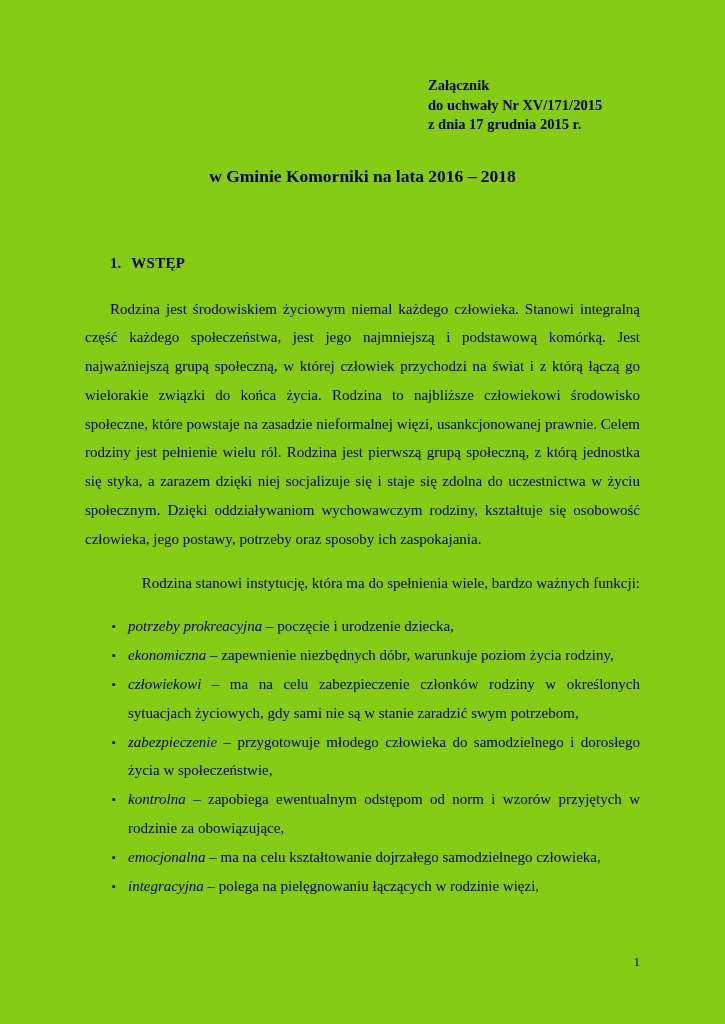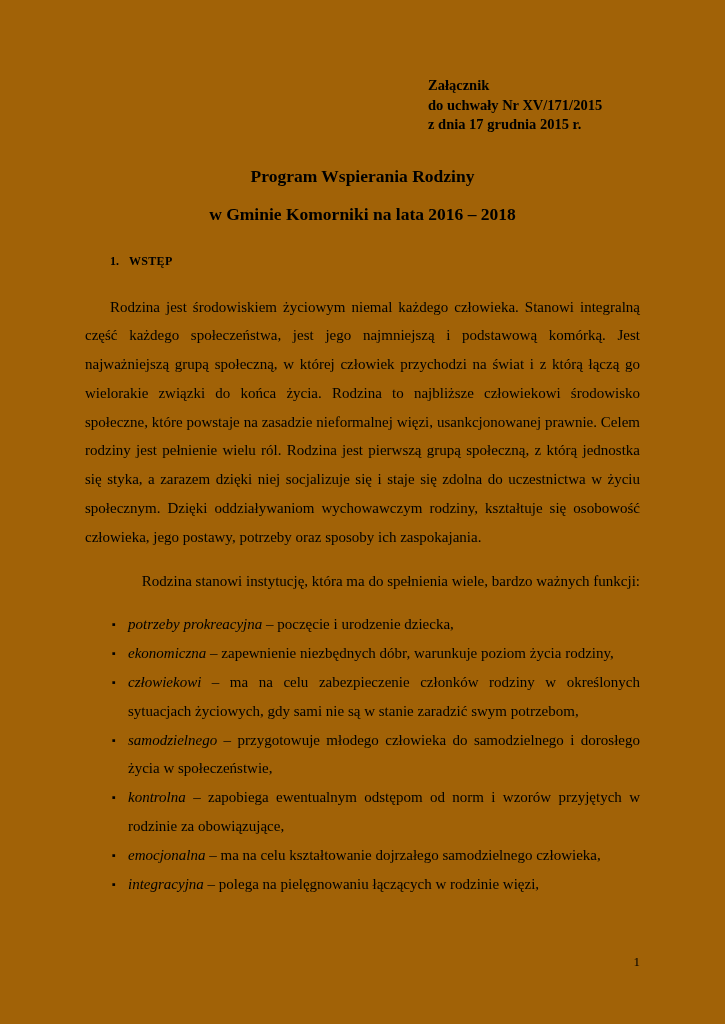--- a/index.html
+++ b/index.html
@@ -4,21 +4,21 @@
 <style>
   html, body {
     margin: 0;
     padding: 0;
     background: #ffffff;
   }
   .page {
     position: relative;
     width: 725px;
     height: 1024px;
-    background: #a16207;
+    background: #84cc16;
     box-sizing: border-box;
     padding: 76px 85px 0 85px;
     font-family: "Liberation Serif", serif;
     color: #000000;
     overflow: hidden;
   }
   
   .annex {
     margin-left: 343px;
     font-weight: 700;
@@ -29,24 +29,24 @@
   
   .doc-title {
     margin-top: 22px;
     text-align: center;
     font-weight: 700;
     font-size: 17.5px;
     line-height: 38px;
   }
   
   .section-heading {
-    margin-top: 18px;
+    margin-top: 58px;
     padding-left: 25px;
     font-weight: 700;
-    font-size: 12px;
+    font-size: 15px;
     line-height: 20px;
   }
   .section-heading .label {
     margin-left: 10px;
     letter-spacing: 0.3px;
   }
   
   .para-first {
     margin-top: 22px;
     font-size: 15px;
@@ -96,21 +96,20 @@
 
 <div class="page">
 
   <div class="annex">
     <div>Załącznik</div>
     <div>do uchwały Nr XV/171/2015</div>
     <div>z dnia 17 grudnia 2015 r.</div>
   </div>
 
   <div class="doc-title">
-    <div>Program Wspierania Rodziny</div>
     <div>w Gminie Komorniki na lata 2016 – 2018</div>
   </div>
 
   <div class="section-heading">
     <span class="num">1.</span><span class="label">WSTĘP</span>
   </div>
 
   <p class="para-first">Rodzina jest środowiskiem życiowym niemal każdego człowieka. Stanowi integralną część każdego społeczeństwa, jest jego najmniejszą i podstawową komórką. Jest najważniejszą grupą społeczną, w której człowiek przychodzi na świat i z którą łączą go wielorakie związki do końca życia. Rodzina to najbliższe człowiekowi środowisko społeczne, które powstaje na zasadzie nieformalnej więzi, usankcjonowanej prawnie. Celem rodziny jest pełnienie wielu ról. Rodzina jest pierwszą grupą społeczną, z którą jednostka się styka, a zarazem dzięki niej socjalizuje się i staje się zdolna do uczestnictwa w życiu społecznym. Dzięki oddziaływaniom wychowawczym rodziny, kształtuje się osobowość człowieka, jego postawy, potrzeby oraz sposoby ich zaspokajania.</p>
 
   <p class="para-intro">Rodzina stanowi instytucję, która ma do spełnienia wiele, bardzo ważnych funkcji:</p>
@@ -119,21 +118,21 @@
     <li class="func-item">
       <span class="bullet">▪</span><em>potrzeby prokreacyjna</em><span> – poczęcie i urodzenie dziecka,</span>
     </li>
     <li class="func-item">
       <span class="bullet">▪</span><em>ekonomiczna</em><span> – zapewnienie niezbędnych dóbr, warunkuje poziom życia rodziny,</span>
     </li>
     <li class="func-item">
       <span class="bullet">▪</span><em>człowiekowi</em><span> – ma na celu zabezpieczenie członków rodziny w określonych sytuacjach życiowych, gdy sami nie są w stanie zaradzić swym potrzebom,</span>
     </li>
     <li class="func-item">
-      <span class="bullet">▪</span><em>samodzielnego</em><span> – przygotowuje młodego człowieka do samodzielnego i dorosłego życia w społeczeństwie,</span>
+      <span class="bullet">▪</span><em>zabezpieczenie</em><span> – przygotowuje młodego człowieka do samodzielnego i dorosłego życia w społeczeństwie,</span>
     </li>
     <li class="func-item">
       <span class="bullet">▪</span><em>kontrolna</em><span> – zapobiega ewentualnym odstępom od norm i wzorów przyjętych w rodzinie za obowiązujące,</span>
     </li>
     <li class="func-item">
       <span class="bullet">▪</span><em>emocjonalna</em><span> – ma na celu kształtowanie dojrzałego samodzielnego człowieka,</span>
     </li>
     <li class="func-item">
       <span class="bullet">▪</span><em>integracyjna</em><span> – polega na pielęgnowaniu łączących w rodzinie więzi,</span>
     </li>

